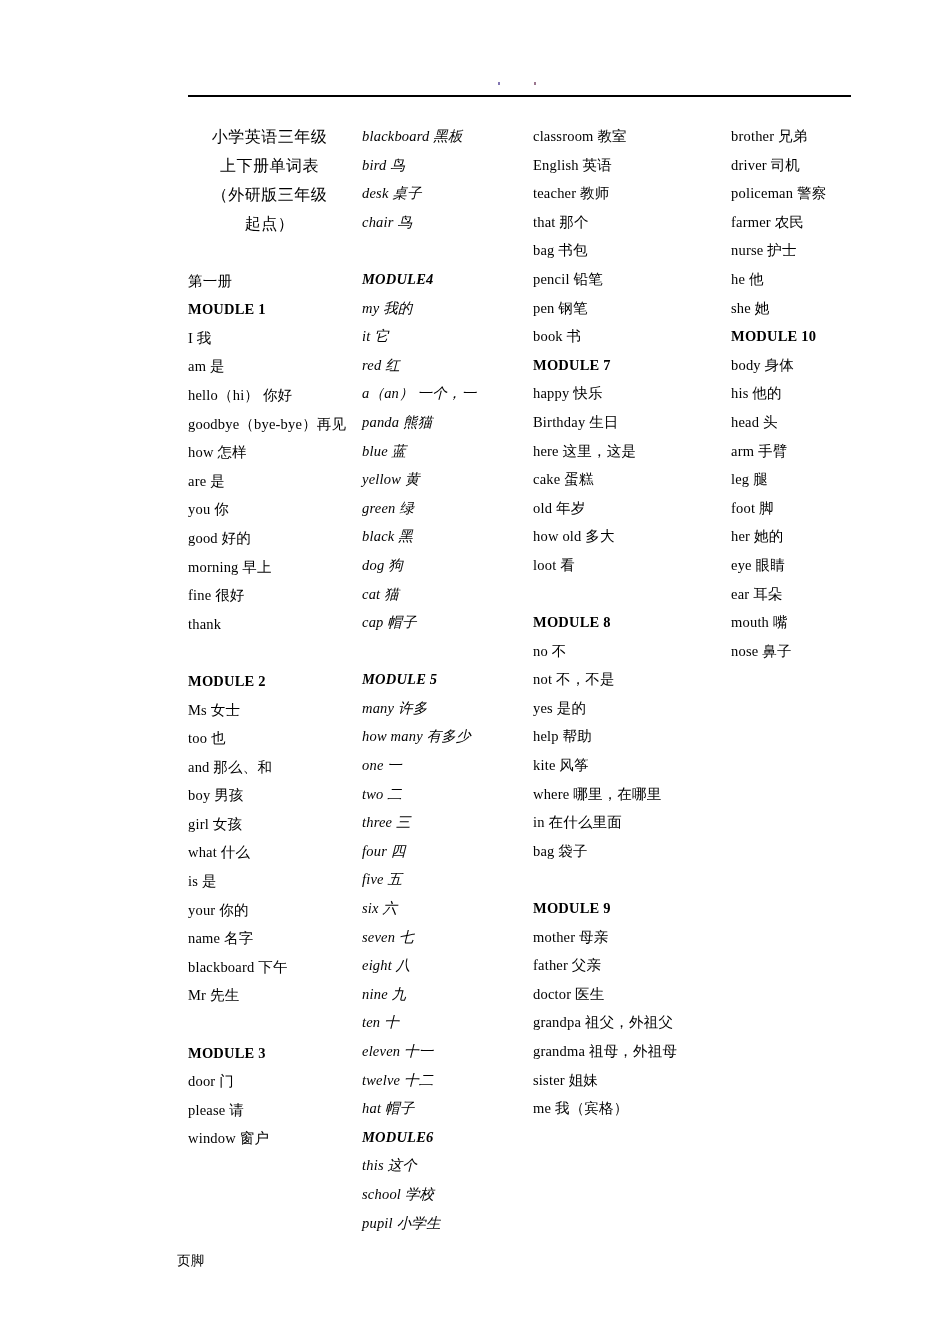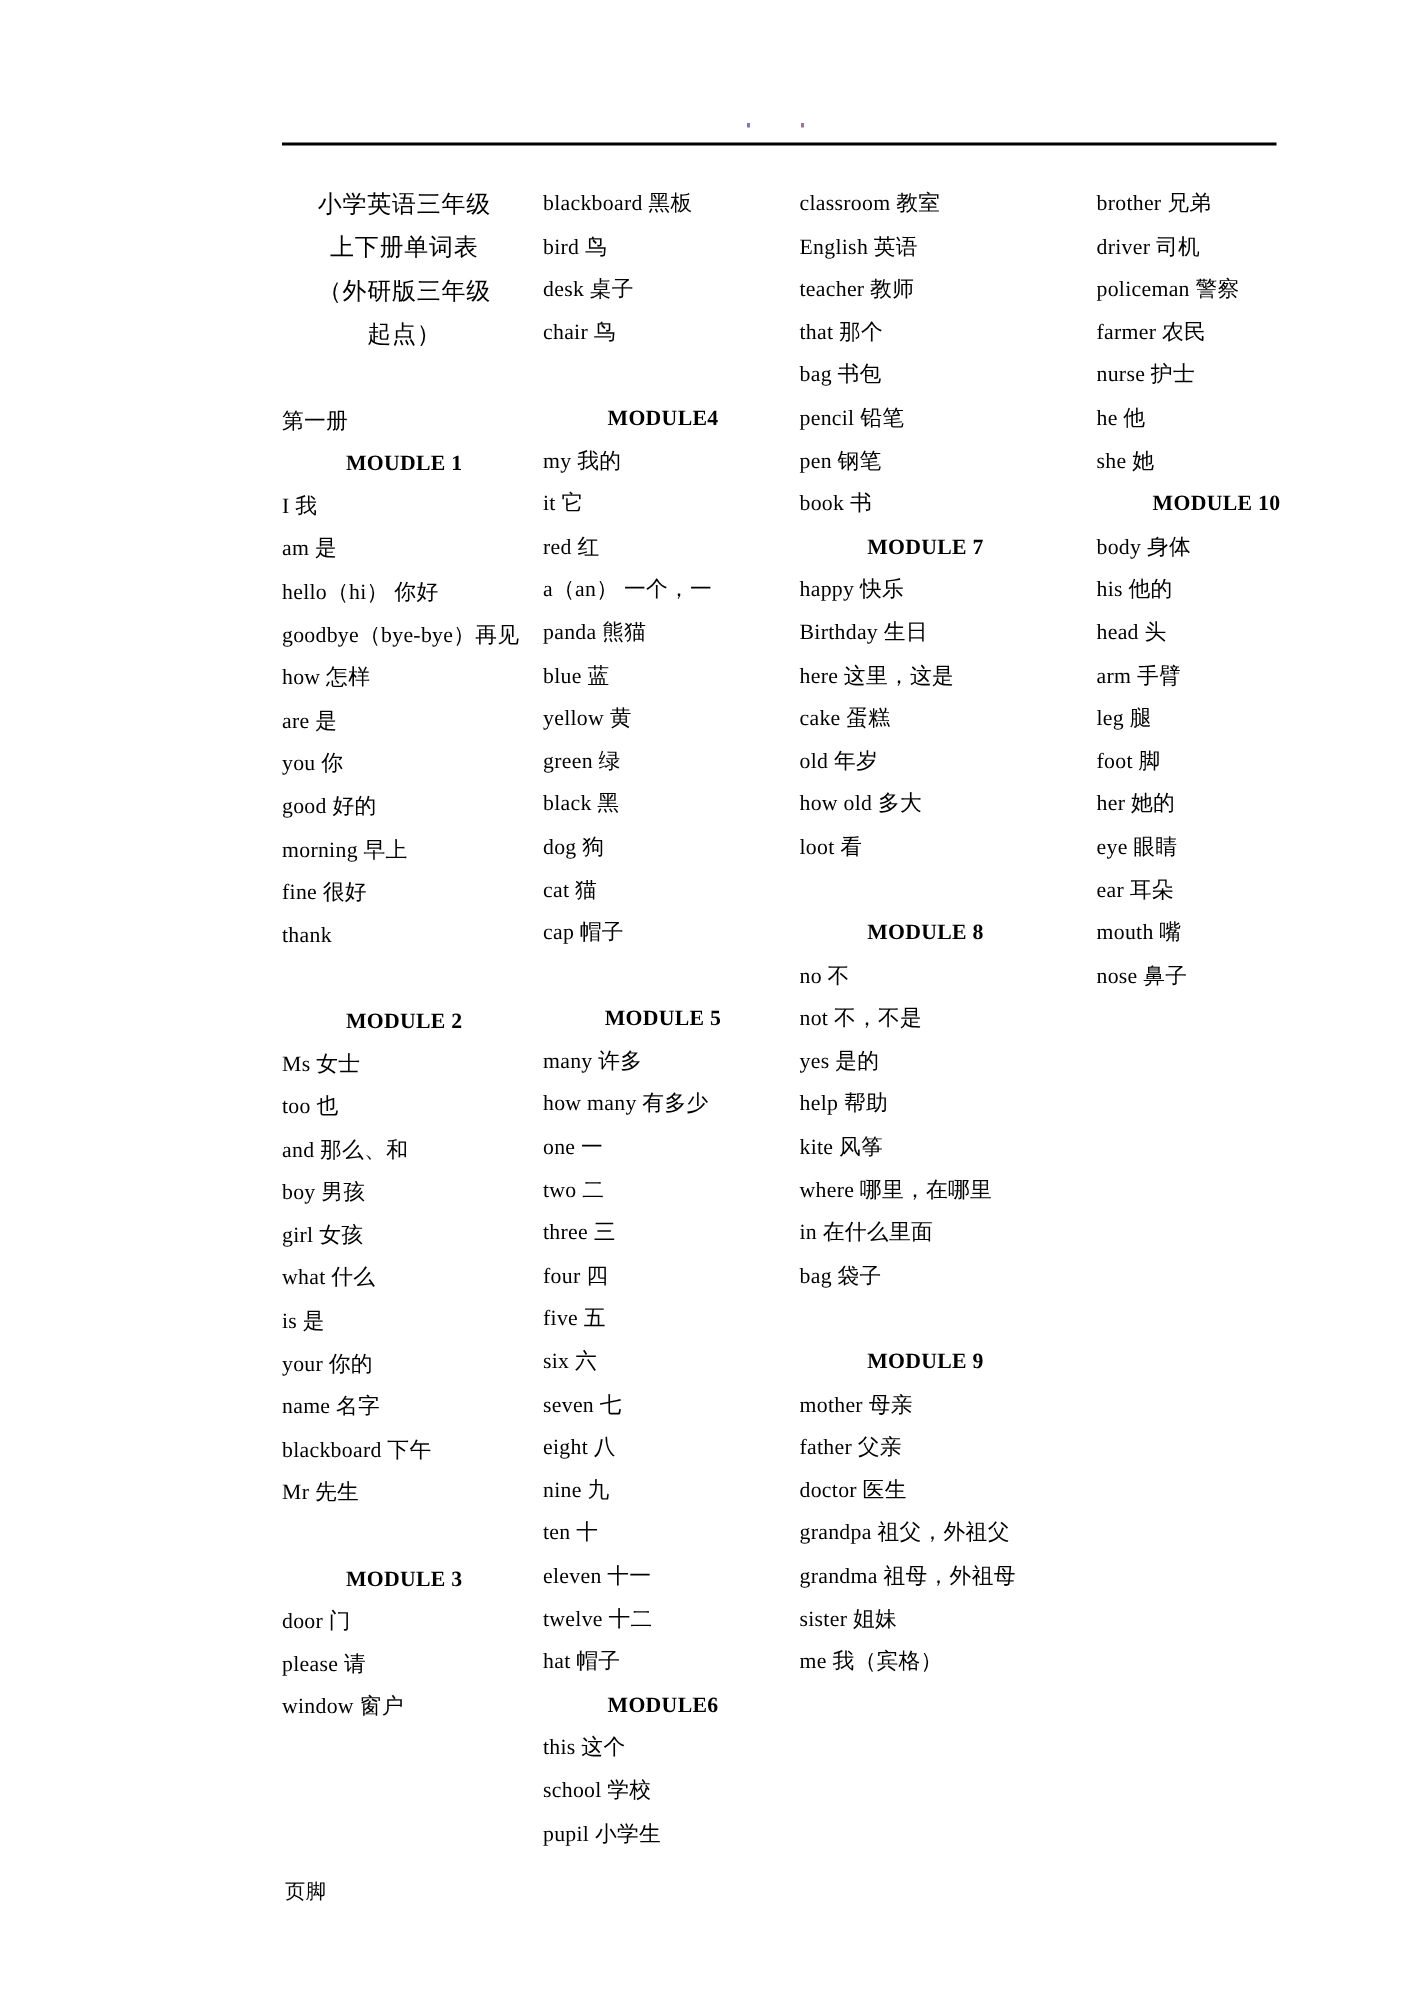--- a/index.html
+++ b/index.html
@@ -67,57 +67,56 @@
     top: 122px;
     width: 680px;
     height: 1090px;
   }
   .col {
     position: absolute;
     top: 0;
     width: 160px;
   }
   .col-1 { left: 0px;   width: 163px; }
-  .col-2 { left: 174px; width: 160px; }
+  .col-2 { left: 174px; width: 160px; font-style: italic; }
   .col-3 { left: 345px; width: 168px; }
   .col-4 { left: 543px; width: 160px; }
 
   .entry {
     font-size: 14.5px;
     line-height: 28.6px;
     letter-spacing: 0.2px;
     white-space: pre-wrap;
     word-break: break-word;
   }
   .module {
     font-size: 14.5px;
     line-height: 28.6px;
     font-weight: bold;
     letter-spacing: 0.2px;
-    text-align: center;
   }
   .title {
     font-size: 16px;
     line-height: 29px;
     text-align: center;
     letter-spacing: 0.5px;
   }
   .volume {
     font-size: 14.5px;
     line-height: 28.6px;
     letter-spacing: 0.2px;
   }
   .gap {
     height: 28.6px;
   }
 
   
   .footer {
     position: absolute;
-    left: 150px;
+    left: 137px;
     top: 1252px;
     font-size: 13.5px;
     line-height: 18px;
     letter-spacing: 0.3px;
   }
 </style>
 </head>
 <body>
 
 <div class="page">

